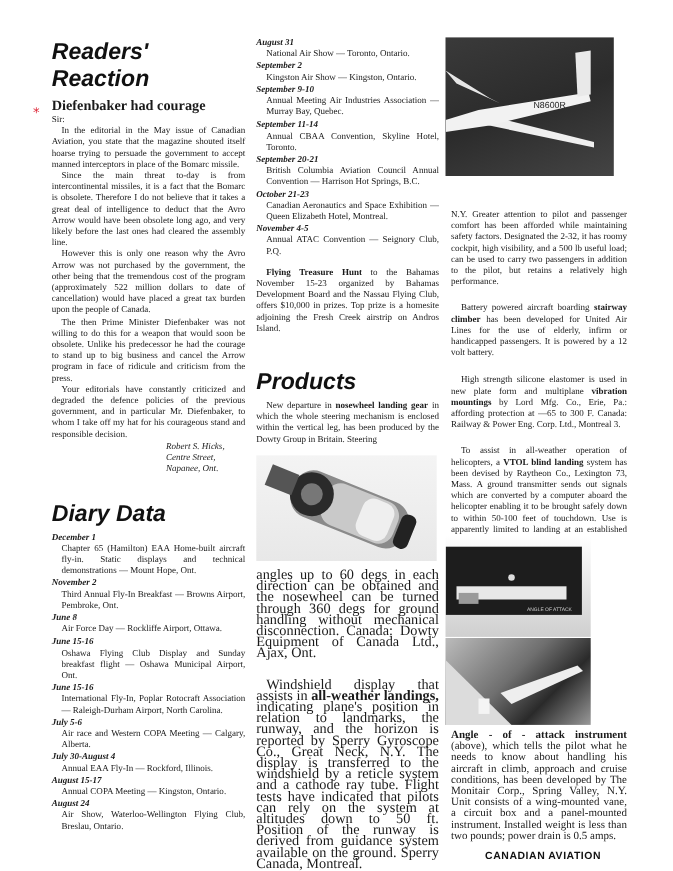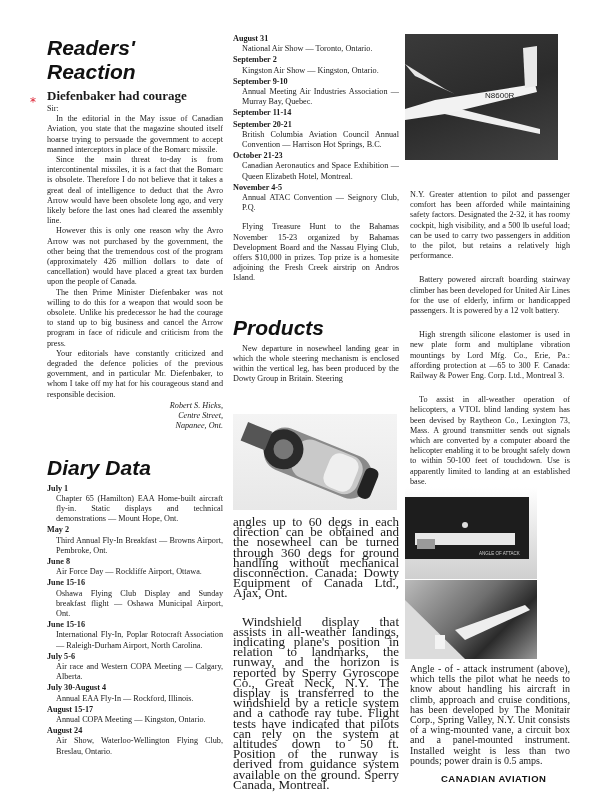--- a/index.html
+++ b/index.html
@@ -5,26 +5,26 @@
   html,body{margin:0;padding:0;background:#fff;}
   body{width:612px;height:792px;position:relative;overflow:hidden;font-family:"Liberation Serif","DejaVu Serif",serif;color:#1a1a1a;}
   .col{position:absolute;font-size:8.2px;line-height:10.2px;text-align:justify;}
   .col1{left:47px;top:36px;width:176px;}
   .col2{left:233px;top:34px;width:166px;}
   .col3{left:410px;top:190px;width:160px;}
   .sec-title{font-family:"Liberation Sans","DejaVu Sans",sans-serif;font-weight:bold;font-style:italic;font-size:21px;line-height:24px;margin:0 0 4px 0;color:#111;}
   .sub-title{font-weight:bold;font-size:13px;line-height:15px;margin:0 0 1px 0;}
   p{margin:0;text-indent:9px;}
   p.noind{text-indent:0;}
-  .sig{text-align:right;padding-left:104px;font-style:italic;line-height:10.2px;margin-top:1px;}
-  .ev-date{font-weight:bold;margin-top:1px;}
+  .sig{text-align:left;padding-left:104px;font-style:italic;line-height:10.2px;margin-top:1px;}
+  .ev-date{font-weight:bold;margin-top:1px;font-style:italic;}
   .ev-desc{padding-left:9px;}
   .diary{margin-top:24px;}
   .diary .ev-date:first-of-type{margin-top:4px;}
-  b{font-weight:normal;margin-top:32px;}
+  b{font-weight:bold;margin-top:32px;}
   .gap{height:9px;}
   .marker{position:absolute;left:30px;top:95px;color:#d23;font-size:12px;font-family:"DejaVu Sans",sans-serif;}
   .photo{position:absolute;overflow:hidden;}
   .ph-sail{left:405px;top:34px;width:153px;height:126px;background:linear-gradient(160deg,#3a3a3a 0%,#2b2b2b 50%,#444 100%);}
   .ph-gear{left:233px;top:414px;width:164px;height:96px;background:linear-gradient(180deg,#f4f4f4 0%,#e8e8e8 100%);}
   .ph-aoa{left:405px;top:487px;width:132px;height:92px;background:linear-gradient(180deg,#fff 0%,#ddd 70%,#cfcfcf 100%);}
   .ph-vane{left:405px;top:580px;width:132px;height:79px;background:linear-gradient(135deg,#bbb 0%,#6f6f6f 45%,#2a2a2a 70%,#999 100%);}
   .footer{position:absolute;left:441px;top:773px;font-family:"Liberation Sans","DejaVu Sans",sans-serif;font-size:9.5px;letter-spacing:0.5px;color:#111;font-weight:bold;}
   .products{margin-top:32px;}
   .prod-p1{margin-top:2px;}
@@ -35,34 +35,34 @@
 <body>
 
 <span class="marker">*</span>
 
 <div class="col col1">
   <div class="sec-title">Readers' Reaction</div>
   <div class="sub-title">Diefenbaker had courage</div>
   <p class="noind">Sir:</p>
   <p>In the editorial in the May issue of Canadian Aviation, you state that the magazine shouted itself hoarse trying to persuade the government to accept manned interceptors in place of the Bomarc missile.</p>
   <p>Since the main threat to-day is from intercontinental missiles, it is a fact that the Bomarc is obsolete. Therefore I do not believe that it takes a great deal of intelligence to deduct that the Avro Arrow would have been obsolete long ago, and very likely before the last ones had cleared the assembly line.</p>
-  <p>However this is only one reason why the Avro Arrow was not purchased by the government, the other being that the tremendous cost of the program (approximately 426 million dollars to date of cancellation) would have placed a great tax burden upon the people of Canada.</p>
+  <p>However this is only one reason why the Avro Arrow was not purchased by the government, the other being that the tremendous cost of the program (approximately 522 million dollars to date of cancellation) would have placed a great tax burden upon the people of Canada.</p>
   <p>The then Prime Minister Diefenbaker was not willing to do this for a weapon that would soon be obsolete. Unlike his predecessor he had the courage to stand up to big business and cancel the Arrow program in face of ridicule and criticism from the press.</p>
   <p>Your editorials have constantly criticized and degraded the defence policies of the previous government, and in particular Mr. Diefenbaker, to whom I take off my hat for his courageous stand and responsible decision.</p>
   <div class="sig">
     <div>Robert S. Hicks,</div>
     <div>Centre Street,</div>
     <div>Napanee, Ont.</div>
   </div>
 
   <div class="diary">
     <div class="sec-title">Diary Data</div>
-    <div class="ev-date">July 1</div>
+    <div class="ev-date">December 1</div>
     <div class="ev-desc">Chapter 65 (Hamilton) EAA Home-built aircraft fly-in. Static displays and technical demonstrations — Mount Hope, Ont.</div>
-    <div class="ev-date">May 2</div>
+    <div class="ev-date">November 2</div>
     <div class="ev-desc">Third Annual Fly-In Breakfast — Browns Airport, Pembroke, Ont.</div>
     <div class="ev-date">June 8</div>
     <div class="ev-desc">Air Force Day — Rockliffe Airport, Ottawa.</div>
     <div class="ev-date">June 15-16</div>
     <div class="ev-desc">Oshawa Flying Club Display and Sunday breakfast flight — Oshawa Municipal Airport, Ont.</div>
     <div class="ev-date">June 15-16</div>
     <div class="ev-desc">International Fly-In, Poplar Rotocraft Association — Raleigh-Durham Airport, North Carolina.</div>
     <div class="ev-date">July 5-6</div>
     <div class="ev-desc">Air race and Western COPA Meeting — Calgary, Alberta.</div>
     <div class="ev-date">July 30-August 4</div>
@@ -75,20 +75,21 @@
 </div>
 
 <div class="col col2">
   <div class="ev-date" style="margin-top:0">August 31</div>
   <div class="ev-desc">National Air Show — Toronto, Ontario.</div>
   <div class="ev-date">September 2</div>
   <div class="ev-desc">Kingston Air Show — Kingston, Ontario.</div>
   <div class="ev-date">September 9-10</div>
   <div class="ev-desc">Annual Meeting Air Industries Association — Murray Bay, Quebec.</div>
   <div class="ev-date">September 11-14</div>
+  <div class="ev-desc">Annual CBAA Convention, Skyline Hotel, Toronto.</div>
   <div class="ev-date">September 20-21</div>
   <div class="ev-desc">British Columbia Aviation Council Annual Convention — Harrison Hot Springs, B.C.</div>
   <div class="ev-date">October 21-23</div>
   <div class="ev-desc">Canadian Aeronautics and Space Exhibition — Queen Elizabeth Hotel, Montreal.</div>
   <div class="ev-date">November 4-5</div>
   <div class="ev-desc">Annual ATAC Convention — Seignory Club, P.Q.</div>
   <div class="gap"></div>
   <p><b>Flying Treasure Hunt</b><span> to the Bahamas November 15-23 organized by Bahamas Development Board and the Nassau Flying Club, offers $10,000 in prizes. Top prize is a homesite adjoining the Fresh Creek airstrip on Andros Island.</span></p>
 
   <div class="products">

